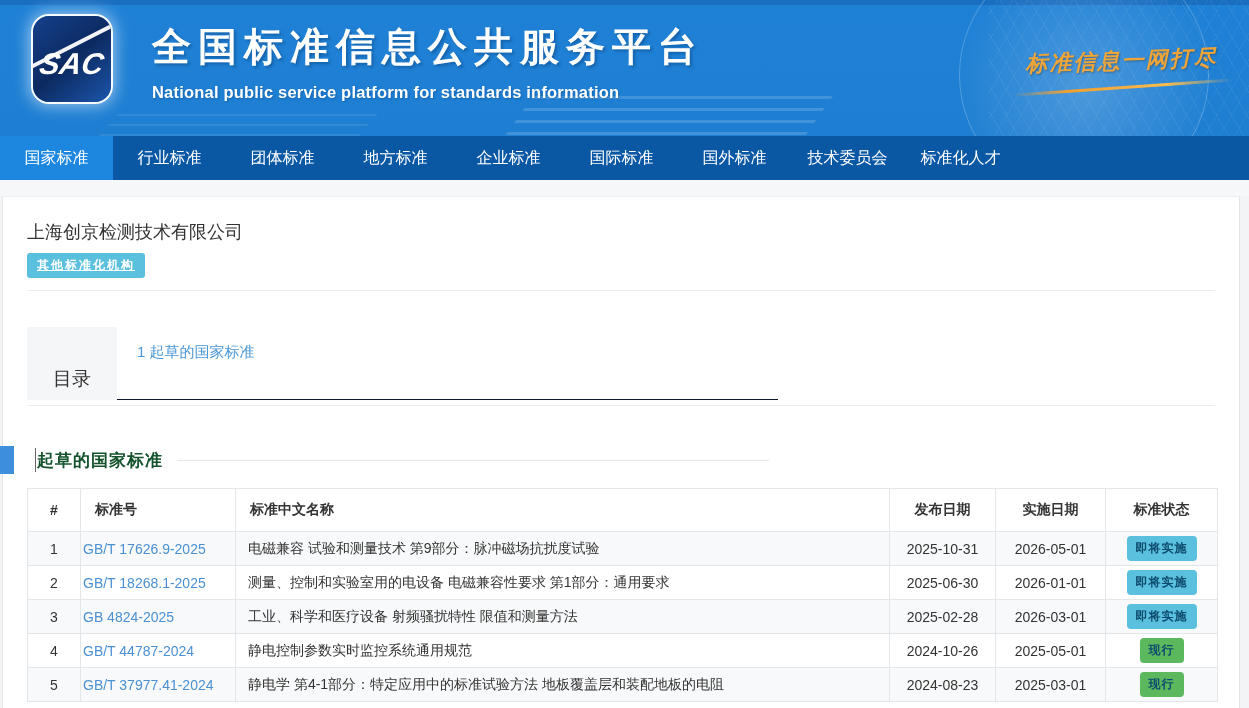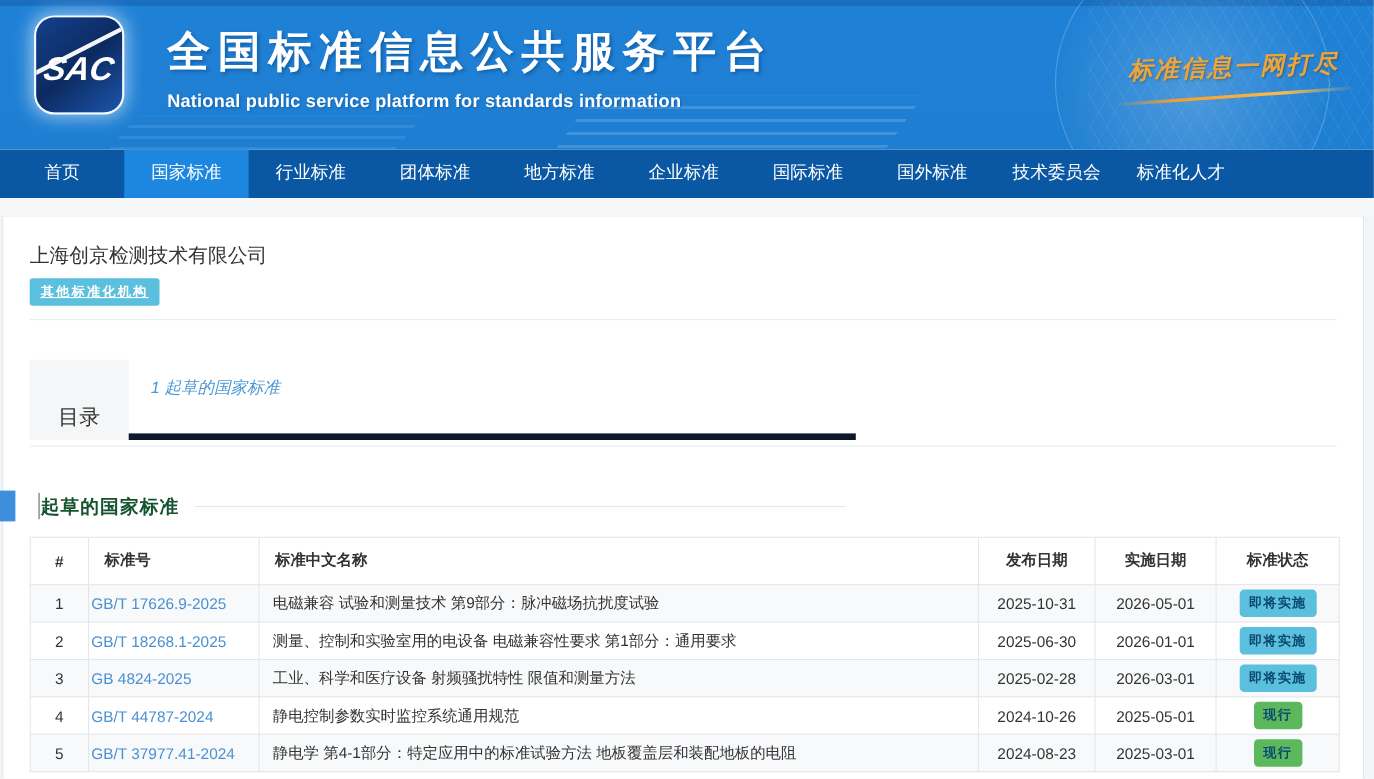--- a/index.html
+++ b/index.html
@@ -58,21 +58,21 @@
   .inner { padding:0 24px; position:relative; }
 
   .company-name { padding-top:23px; font-size:18px; color:#333; }
   .company-badge { display:inline-block; margin-top:9px; background:#5bc0de; color:#fff;
     font-size:12px; font-weight:bold; letter-spacing:2px; padding:4px 10px; border-radius:3px;text-decoration:underline; }
   .divider { border-top:1px solid #eaeced; margin-top:12px; }
 
   .catalog { margin-top:36px; width:751px; display:flex; }
   .catalog-label { width:90px; height:73px; background:#f5f6f7; display:flex;
     align-items:flex-end; justify-content:center; padding-bottom:8px; font-size:19px; color:#333; }
-  .catalog-body { flex:1; border-bottom:6px solid #0f172a; padding:16px 0 0 20px;font-style:italic; }
+  .catalog-body { flex:1; border-bottom:1px solid #0f172a; padding:16px 0 0 20px; }
   .catalog-link { color:#4a97d6; font-size:15px; text-decoration:none; }
   .divider2 { border-top:1px solid #eaeced; margin-top:5px; }
 
   .section-head { margin-top:40px; height:28px; display:flex; align-items:center; position:relative; }
   .section-marker { position:absolute; left:-27px; top:0; width:14px; height:28px; background:#3e8ede; }
   .caret { width:1px; height:24px; background:#666; margin-left:8px; }
   .section-title { font-size:17px; font-weight:bold; color:#14532d; letter-spacing:1px; margin-left:1px; }
   .section-line { width:592px; height:1px; background:#e4e6e8; margin-left:14px; }
 
   table.standards { margin-top:14px; width:1190px; border-collapse:collapse;
@@ -106,21 +106,20 @@
   </div>
   <div class="titles">
     <div class="title-cn">全国标准信息公共服务平台</div>
     <div class="title-en">National public service platform  for standards information</div>
   </div>
   <div class="slogan">标准信息一网打尽</div>
   <div class="slogan-line"></div>
 </div>
 
 <div class="nav">
-    <div class="nav-item">首页</div>
     <div class="nav-item active">国家标准</div>
     <div class="nav-item">行业标准</div>
     <div class="nav-item">团体标准</div>
     <div class="nav-item">地方标准</div>
     <div class="nav-item">企业标准</div>
     <div class="nav-item">国际标准</div>
     <div class="nav-item">国外标准</div>
     <div class="nav-item">技术委员会</div>
     <div class="nav-item">标准化人才</div>
   </div>

